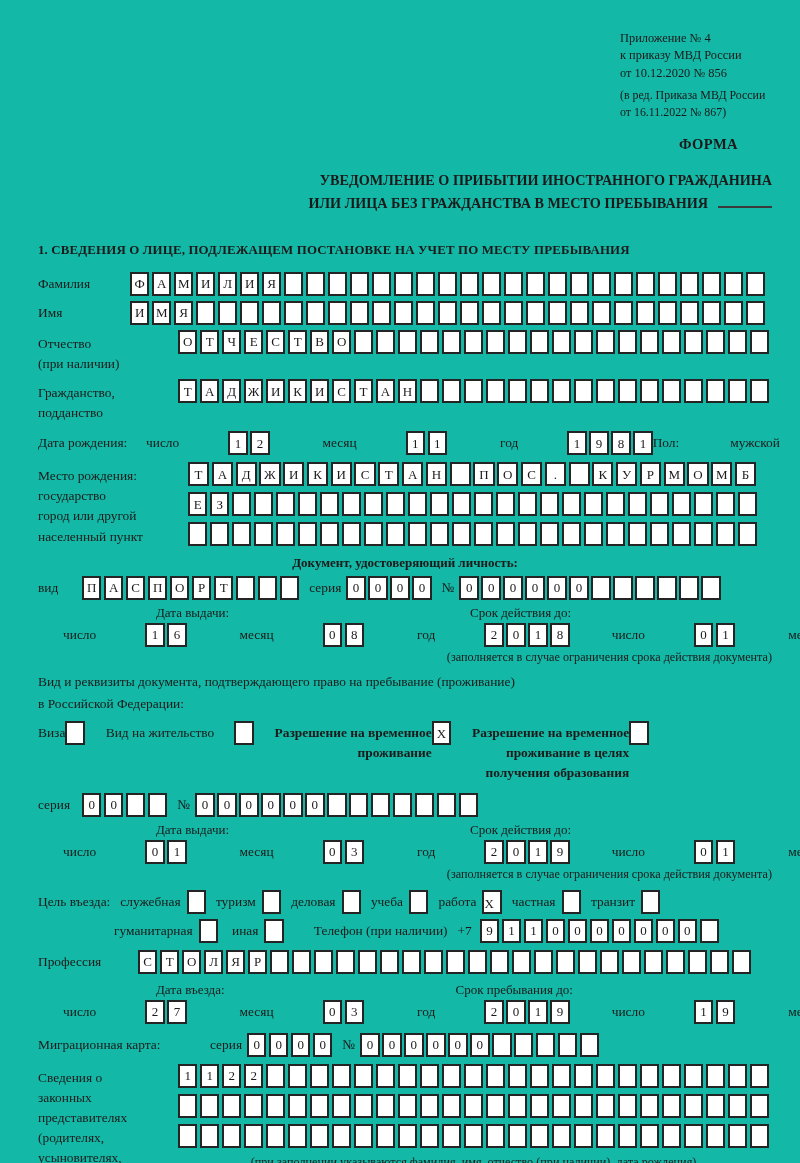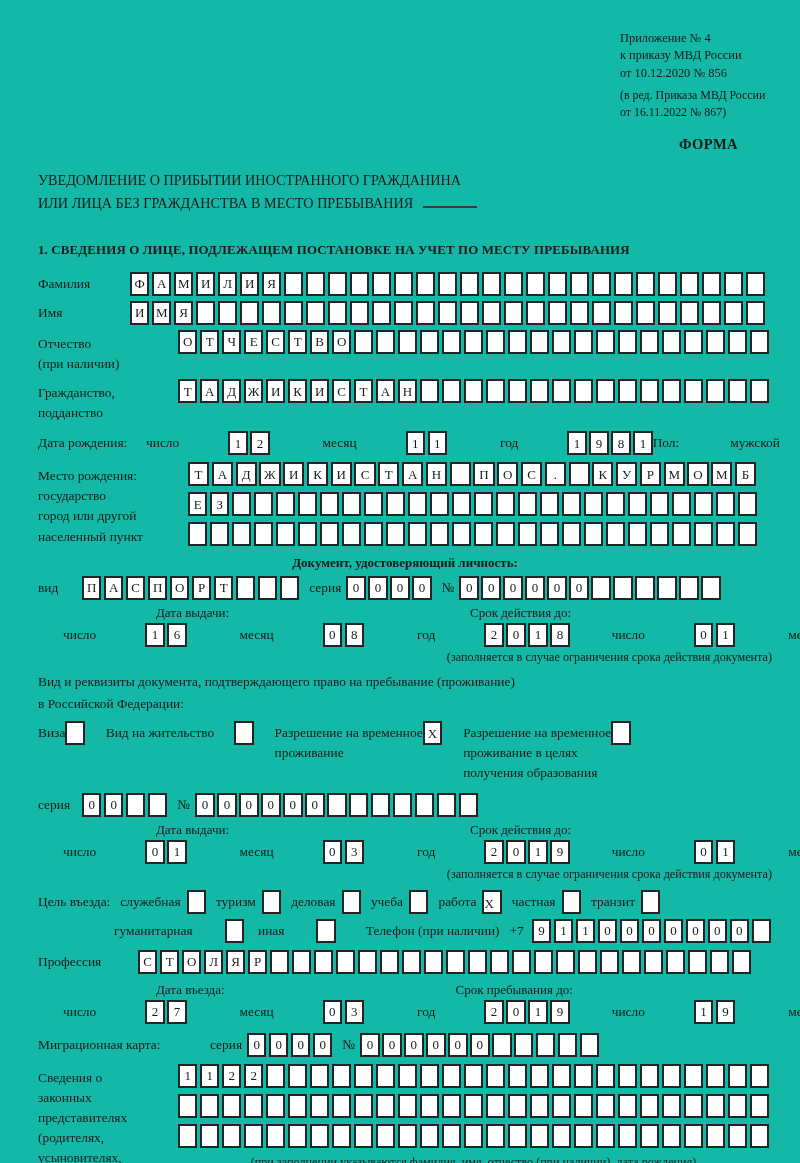--- a/index.html
+++ b/index.html
@@ -5,21 +5,21 @@
   html,body { margin:0; padding:0; background:#ffffff; }
   .page {
     width:800px; height:1163px; box-sizing:border-box;
     padding:30px 28px 0 38px;
     font-family:"Liberation Serif","DejaVu Serif",serif;
     color:#1a1a1a; background:#14b8a6; overflow:hidden;
   }
   .appendix { margin-left:582px; width:200px; font-size:12.4px; line-height:1.4; }
   .appendix .rev { margin-top:5px; font-size:11.9px; }
   .forma { text-align:right; padding-right:34px; font-weight:700; font-size:14.6px; margin-top:16px; letter-spacing:.4px; }
-  .title { text-align:left; font-weight:400; font-size:14.2px; line-height:1.6; margin-top:16px; }
+  .title { text-align:right; font-weight:700; font-size:14.2px; line-height:1.6; margin-top:16px; }
   .underline-blank { display:inline-block; width:54px; height:12px; border-bottom:2.5px solid #3a3a3a; margin-left:10px; }
   .sec1-heading { font-weight:700; font-size:12.9px; margin-top:28px; letter-spacing:.15px; }
 
   .frow { display:flex; align-items:flex-start; margin-top:5px; font-size:13.4px; }
   .flabel { flex:0 0 auto; padding-top:4px; }
   .w92{width:92px} .w108{width:108px} .w140{width:140px} .w150{width:150px} .w172{width:172px} .w44{width:44px}
   .stack span { display:block; line-height:1.5; }
   .cells { display:inline-flex; gap:2.6px; flex:0 0 auto; }
   .cell {
     flex:0 0 auto; width:19.4px; height:24px; box-sizing:border-box;
@@ -45,26 +45,26 @@
   .dg .cells:last-child { margin-right:0; }
   .drow .dg.left { margin-left:25px; }
   .drow .dg.right { margin-left:42px; }
   .note-right { text-align:right; font-size:12.2px; margin-top:3px; }
 
   .intro { font-size:13.4px; margin-top:7px; line-height:1.55; }
   .optrow { display:flex; align-items:flex-start; margin-top:6px; font-size:13.4px; }
   .opt { display:inline-flex; align-items:flex-start; margin-right:21px; }
   .opt:last-child { margin-right:0; }
   .opt .olbl { padding:4px 0 0 0; }
-  .opt .olbl.center { text-align:left; line-height:1.5; padding-top:2px; }
+  .opt .olbl.center { text-align:right; line-height:1.5; padding-top:2px;font-weight:bold; }
 
   .purpose .pair { display:inline-flex; align-items:flex-start; margin-left:10px; }
   .purpose .pair span:first-child { padding:4px 6px 0 0; }
   .purpose2 { margin-left:76px; }
-  .purpose2 .pair { margin-left:0; margin-right:14px;gap:26px; }
+  .purpose2 .pair { margin-left:0; margin-right:14px; }
   .phone-lbl { padding:4px 10px 0 16px; }
   .phone-prefix { padding:4px 8px 0 0; }
 
   .reps-note { font-size:12.2px; margin-top:7px; text-align:center; }
 </style>
 </head>
 <body>
 
 <div class="page">
 

